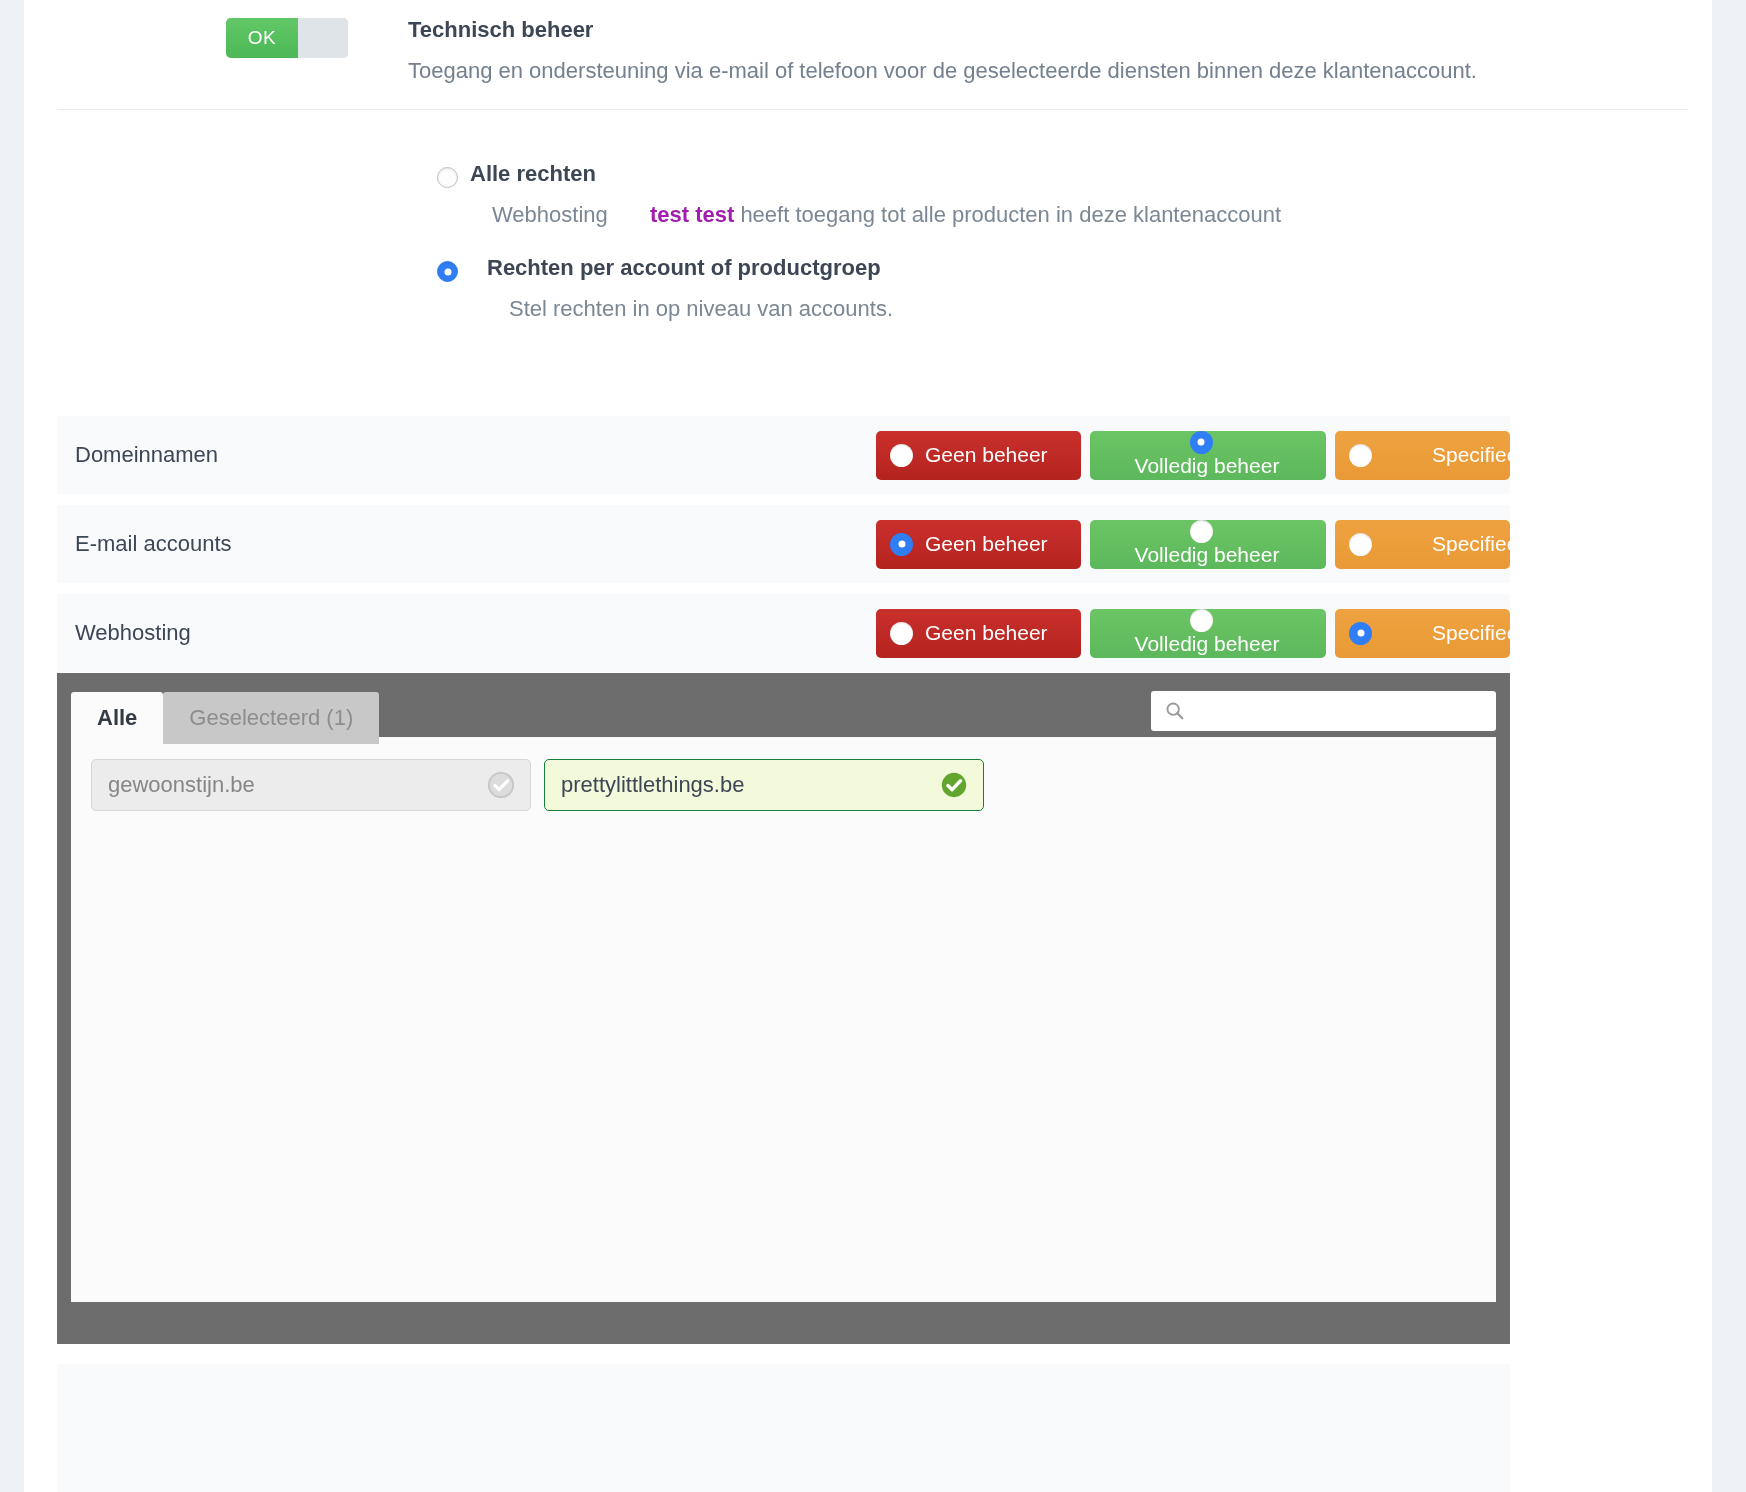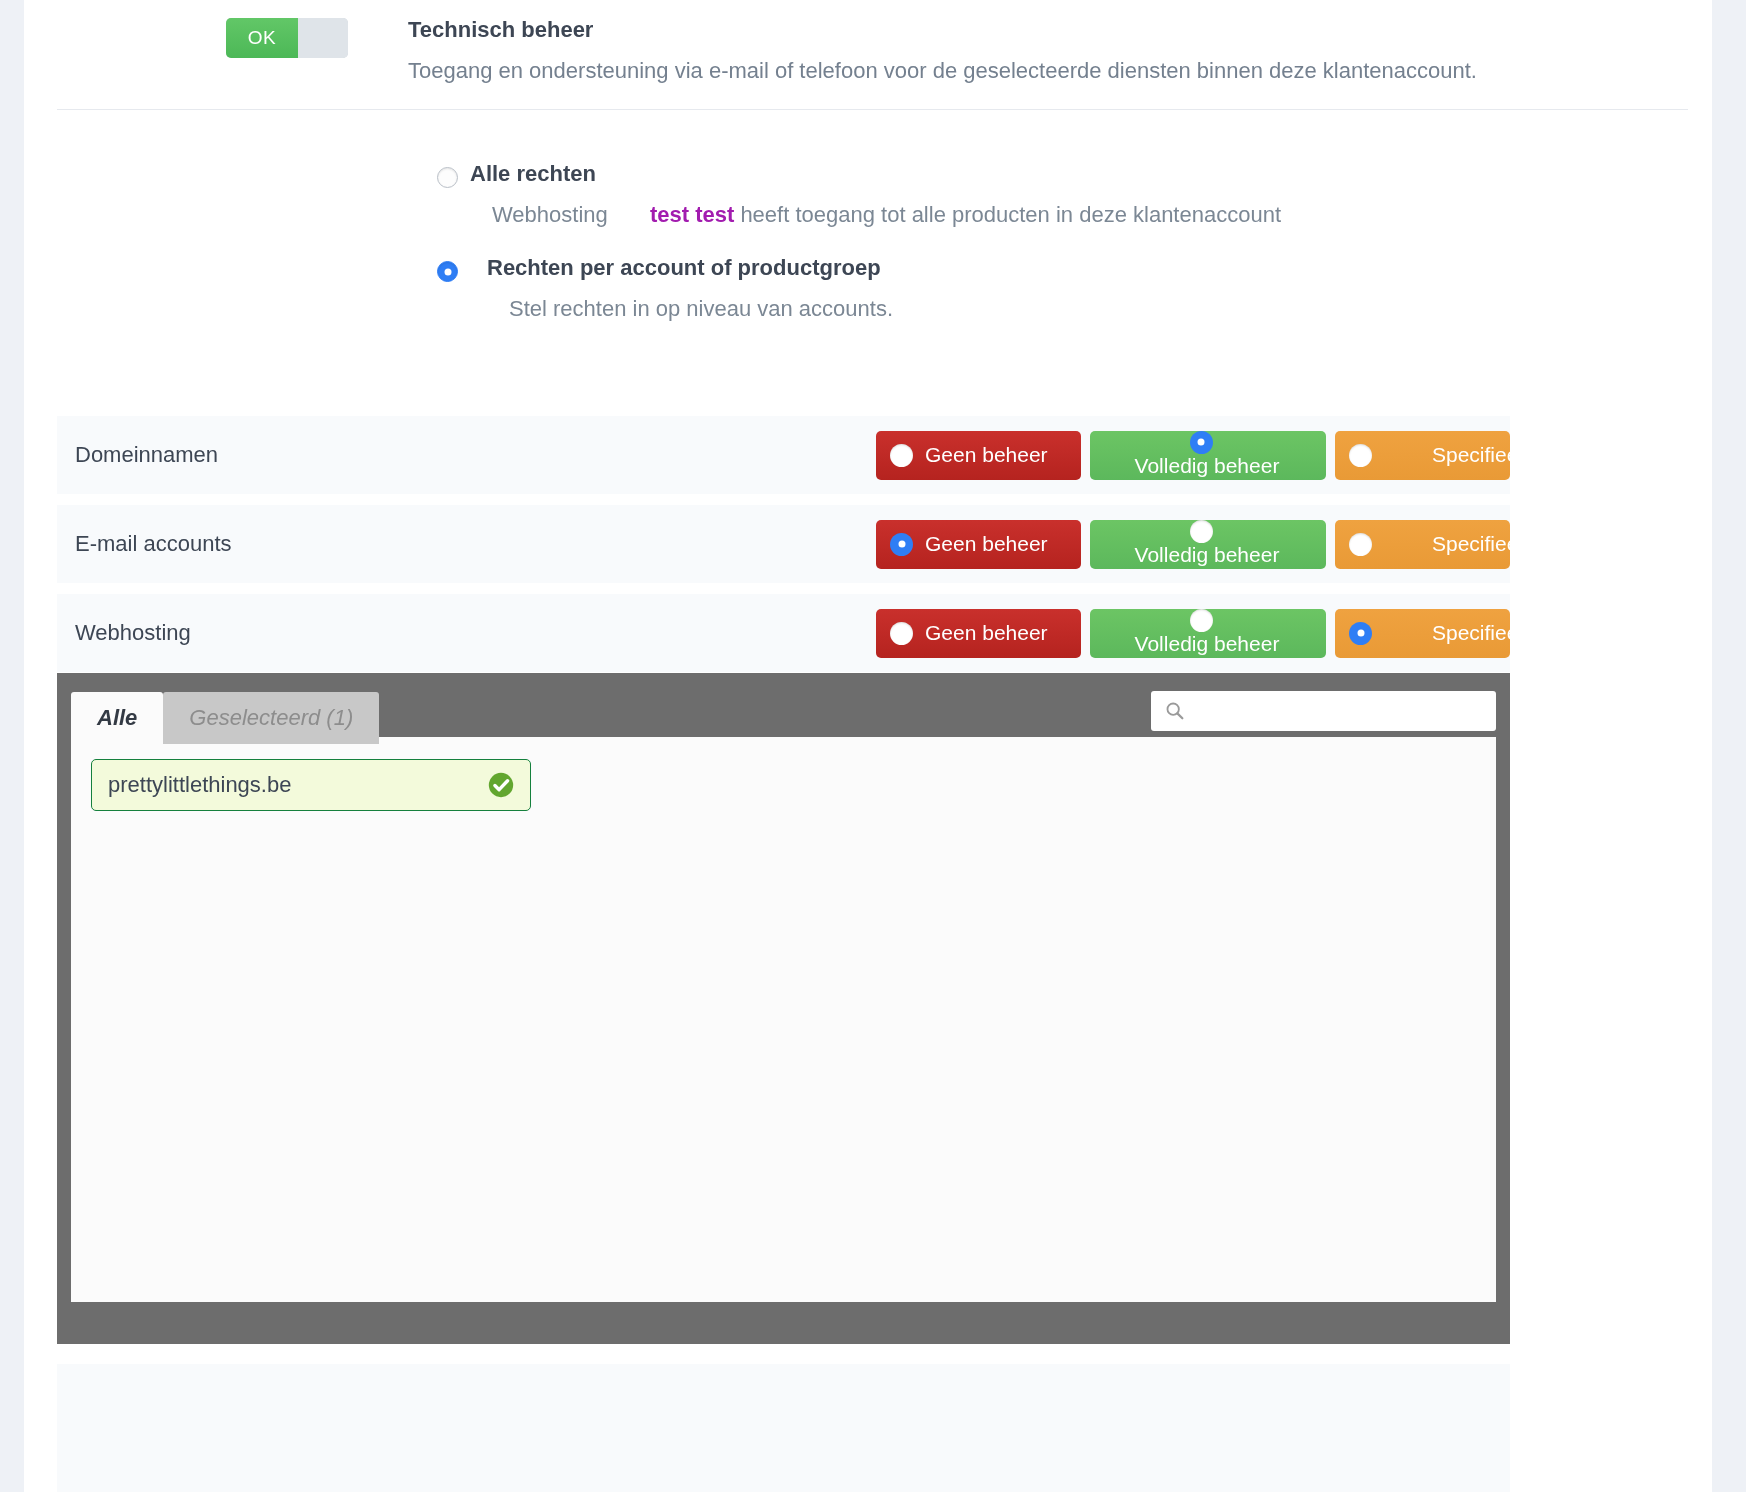--- a/index.html
+++ b/index.html
@@ -156,21 +156,21 @@
     position: absolute;
     left: 57px; top: 673px;
     width: 1453px; height: 671px;
     background: #6d6d6d;
     padding: 12px 14px 14px 14px;
   }
   .selector-head {
     display: flex; align-items: center; justify-content: space-between;
     height: 52px;
   }
-  .tabs { display: flex; align-items: flex-end; height: 66px; font-style: italic; }
+  .tabs { display: flex; align-items: flex-end; height: 66px; }
   .tab {
     height: 52px; display: flex; align-items: center;
     padding: 0 26px;
     font-size: 22px;
     cursor: pointer;
     border-radius: 3px 3px 0 0;
   }
   .tab.active { background: #fbfbfb; color: #333a44; font-weight: bold; }
   .tab.inactive { background: #c8c8c8; color: #8d8d8d; }
   .tab .count { font-weight: normal; }
@@ -333,20 +333,27 @@
           <circle cx="10" cy="10" r="6.2" fill="none" stroke="#9a9a9a" stroke-width="2"></circle>
           <line x1="14.6" y1="14.6" x2="20" y2="20" stroke="#9a9a9a" stroke-width="2.4" stroke-linecap="round"></line>
         </svg>
         <input class="search-input" type="text" value="" style="">
       </div>
     </div>
 
     <div class="selector-body">
       <div class="chips">
 
+        <div class="chip off">
+          <span>gewoonstijn.be</span>
+          <svg class="check" viewBox="0 0 32 32">
+            <circle cx="16" cy="16" r="13" fill="#dcdcdc" stroke="#c6c6c6" stroke-width="2"></circle>
+            <path d="M9.5 16.5 L14 21 L23 11.5" fill="none" stroke="#ffffff" stroke-width="3.4" stroke-linecap="round" stroke-linejoin="round"></path>
+          </svg>
+        </div>
 
         <div class="chip on">
           <span>prettylittlethings.be</span>
           <svg class="check" viewBox="0 0 32 32">
             <circle cx="16" cy="16" r="13" fill="#62a62f"></circle>
             <path d="M9.5 16.5 L14 21 L23 11.5" fill="none" stroke="#ffffff" stroke-width="3.6" stroke-linecap="round" stroke-linejoin="round"></path>
           </svg>
         </div>
 
       </div>

